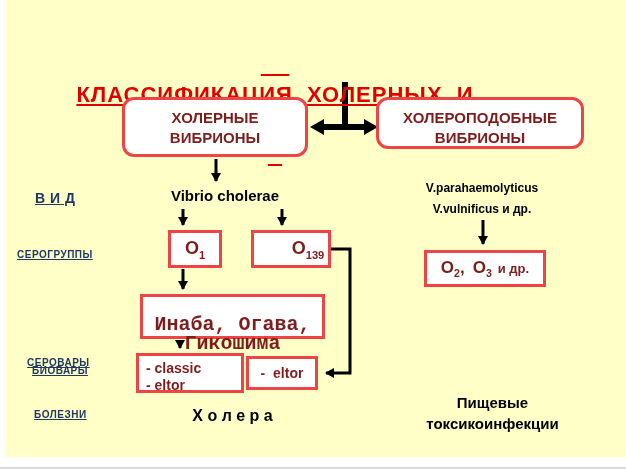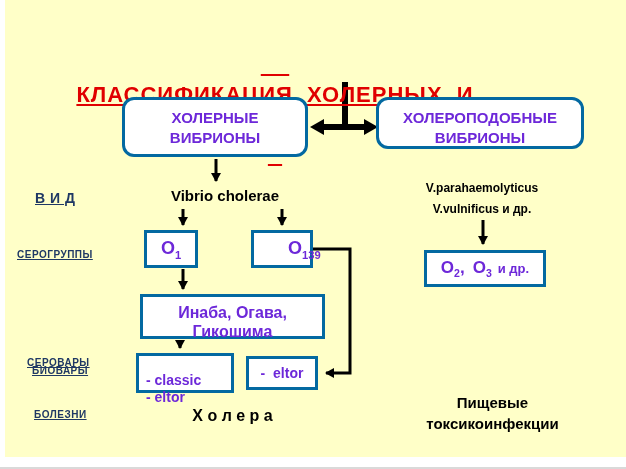--- a/index.html
+++ b/index.html
@@ -5,22 +5,22 @@
   html,body{margin:0;padding:0;}
   body{font-family:"Liberation Sans","DejaVu Sans",sans-serif;background:#fff;}
   #page{position:relative;width:626px;height:469px;background:#fff;overflow:hidden;}
   #slide-bg{position:absolute;left:5px;top:0;width:621px;height:457px;background:#FFFFC8;}
   #arrow-layer{position:absolute;left:0;top:0;width:626px;height:469px;z-index:1;pointer-events:none;}
   .txt{position:absolute;z-index:2;color:#000;font-weight:bold;}
   .title{color:#E00000;font-weight:bold;text-decoration:underline;font-size:22px;line-height:30px;
          text-align:center;letter-spacing:1px;white-space:pre;z-index:2;position:absolute;}
   .rowlabel{position:absolute;z-index:2;color:#1F3864;font-weight:bold;text-decoration:underline;
             font-size:10px;letter-spacing:0.5px;white-space:pre;}
-  .box{position:absolute;z-index:2;background:#FFFFFF;border:3px solid #0369a1;box-sizing:border-box;
-       text-align:center;font-weight:bold;color:#6d28d9;}
+  .box{position:absolute;z-index:2;background:#FFFFFF;border:3px solid #ef4444;box-sizing:border-box;
+       text-align:center;font-weight:bold;color:#7f1d1d;}
   .rounded{border-radius:12px;}
   sub{font-size:0.62em;line-height:0;}
   .osep{margin-right:8px;}
   .osuffix{font-size:13px;margin-left:6px;}
   .bottom-line{position:absolute;left:0;top:467px;width:626px;height:2px;background:#d9d9d9;z-index:0;}
 </style>
 </head>
 <body>
 
 <div id="page">
@@ -64,36 +64,36 @@
     <div>ХОЛЕРОПОДОБНЫЕ</div>
     <div>ВИБРИОНЫ</div>
   </div>
 
   <div class="txt" style="left:145px;top:187px;width:160px;text-align:center;font-size:15px;">Vibrio cholerae</div>
   <div class="txt" style="left:386px;top:178px;width:192px;text-align:center;font-size:12px;line-height:21px;">
     <div>V.parahaemolyticus</div>
     <div>V.vulnificus и др.</div>
   </div>
 
-  <div class="box" style="left:144px;top:230px;width:54px;height:38px;font-size:18px;line-height:30px;">
+  <div class="box" style="left:168px;top:230px;width:54px;height:38px;font-size:18px;line-height:30px;">
     <span>O</span><sub>1</sub>
   </div>
-  <div class="box" style="left:251px;top:230px;width:62px;height:38px;font-size:18px;line-height:30px;padding-left:34px;">
+  <div class="box" style="left:251px;top:230px;width:80px;height:38px;font-size:18px;line-height:30px;padding-left:34px;">
     <span>O</span><sub>139</sub>
   </div>
   <div class="box" style="left:424px;top:250px;width:122px;height:37px;font-size:17px;line-height:29px;">
     <span>O</span><sub>2</sub><span class="osep">,</span><span>O</span><sub>3</sub><span class="osuffix">и др.</span>
   </div>
 
-  <div class="box" style="left:140px;top:294px;width:185px;height:45px;font-size:16px;line-height:19px;padding-top:6px;">
+  <div class="box" style="left:140px;top:294px;width:185px;height:45px;font-size:20px;line-height:19px;padding-top:18px;font-family:Liberation Mono, monospace;">
     <div>Инаба, Огава,</div>
     <div>Гикошима</div>
   </div>
 
-  <div class="box" style="left:136px;top:353px;width:98px;height:40px;font-size:14px;line-height:17px;text-align:left;padding:16px 0 0 7px;">
+  <div class="box" style="left:136px;top:353px;width:108px;height:40px;font-size:14px;line-height:17px;text-align:left;padding:4px 0 0 7px;">
     <div>- classic</div>
     <div>- eltor</div>
   </div>
   <div class="box" style="left:246px;top:356px;width:72px;height:34px;font-size:14px;line-height:28px;white-space:pre;">-  eltor</div>
 
   <div class="txt" style="left:150px;top:407px;width:165px;text-align:center;font-size:16px;white-space:pre;">Х о л е р а</div>
   <div class="txt" style="left:400px;top:392px;width:185px;text-align:center;font-size:15px;line-height:21px;">
     <div>Пищевые</div>
     <div>токсикоинфекции</div>
   </div>

